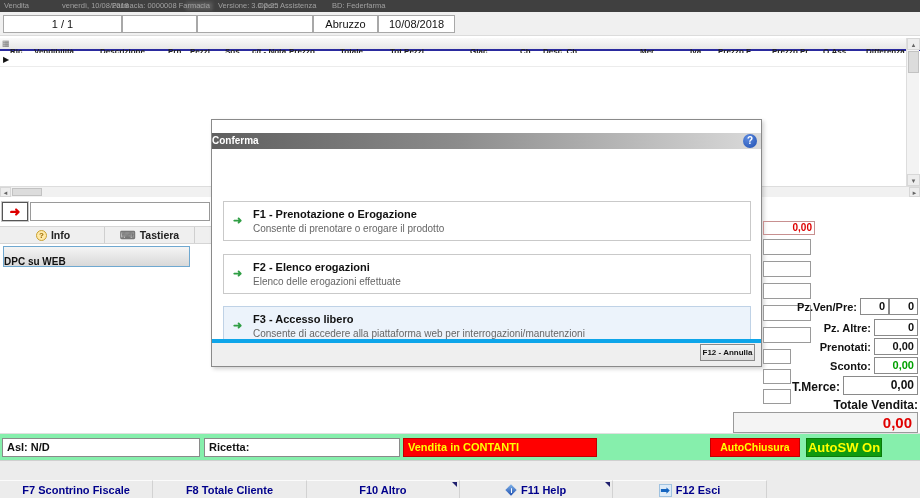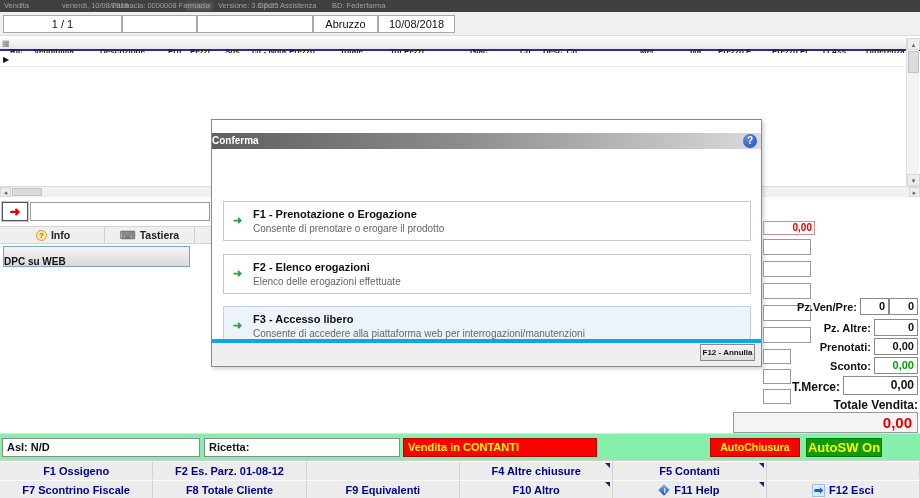--- a/index.html
+++ b/index.html
@@ -212,51 +212,26 @@
 
   <div class="statusbar">
     <div class="sbox" style="left:2px; width:198px">Asl: N/D</div>
     <div class="sbox" style="left:204px; width:196px">Ricetta:</div>
     <div class="sbox sred" style="left:403px; width:194px">Vendita in CONTANTI</div>
     <div class="sbox sred scenter" style="left:710px; width:90px; font-size:10.5px">AutoChiusura OFF</div>
     <div class="sbox sgreen" style="left:806px; width:76px; font-size:13px">AutoSW On</div>
   </div>
 
   <div class="fkeys">
-    <div class="fkrow" style="top:0">
-      <div class="fk">
-          <span>F1 Ossigeno</span>
-        </div>
-      <div class="fk">
-          <span>F2 Es. Parz. 01-08-12</span>
-        </div>
-      <div class="fk">
-          <span></span>
-        </div>
-      <div class="fk">
-          <span>F4 Altre chiusure</span>
-          <i class="corner"></i>
-        </div>
-      <div class="fk">
-          <span>F5 Contanti</span>
-          <i class="corner"></i>
-        </div>
-      <div class="fk">
-          <span></span>
-        </div>
-    </div>
     <div class="fkrow" style="top:19px; height:19px">
       <div class="fk">
           <span>F7 Scontrino Fiscale</span>
         </div>
       <div class="fk">
           <span>F8 Totale Cliente</span>
-        </div>
-      <div class="fk">
-          <span>F9 Equivalenti</span>
         </div>
       <div class="fk">
           <span>F10 Altro</span>
           <i class="corner"></i>
         </div>
       <div class="fk">
         <span class="diamond">
             <i class="sq"></i>
             <b>i</b>
           </span>

